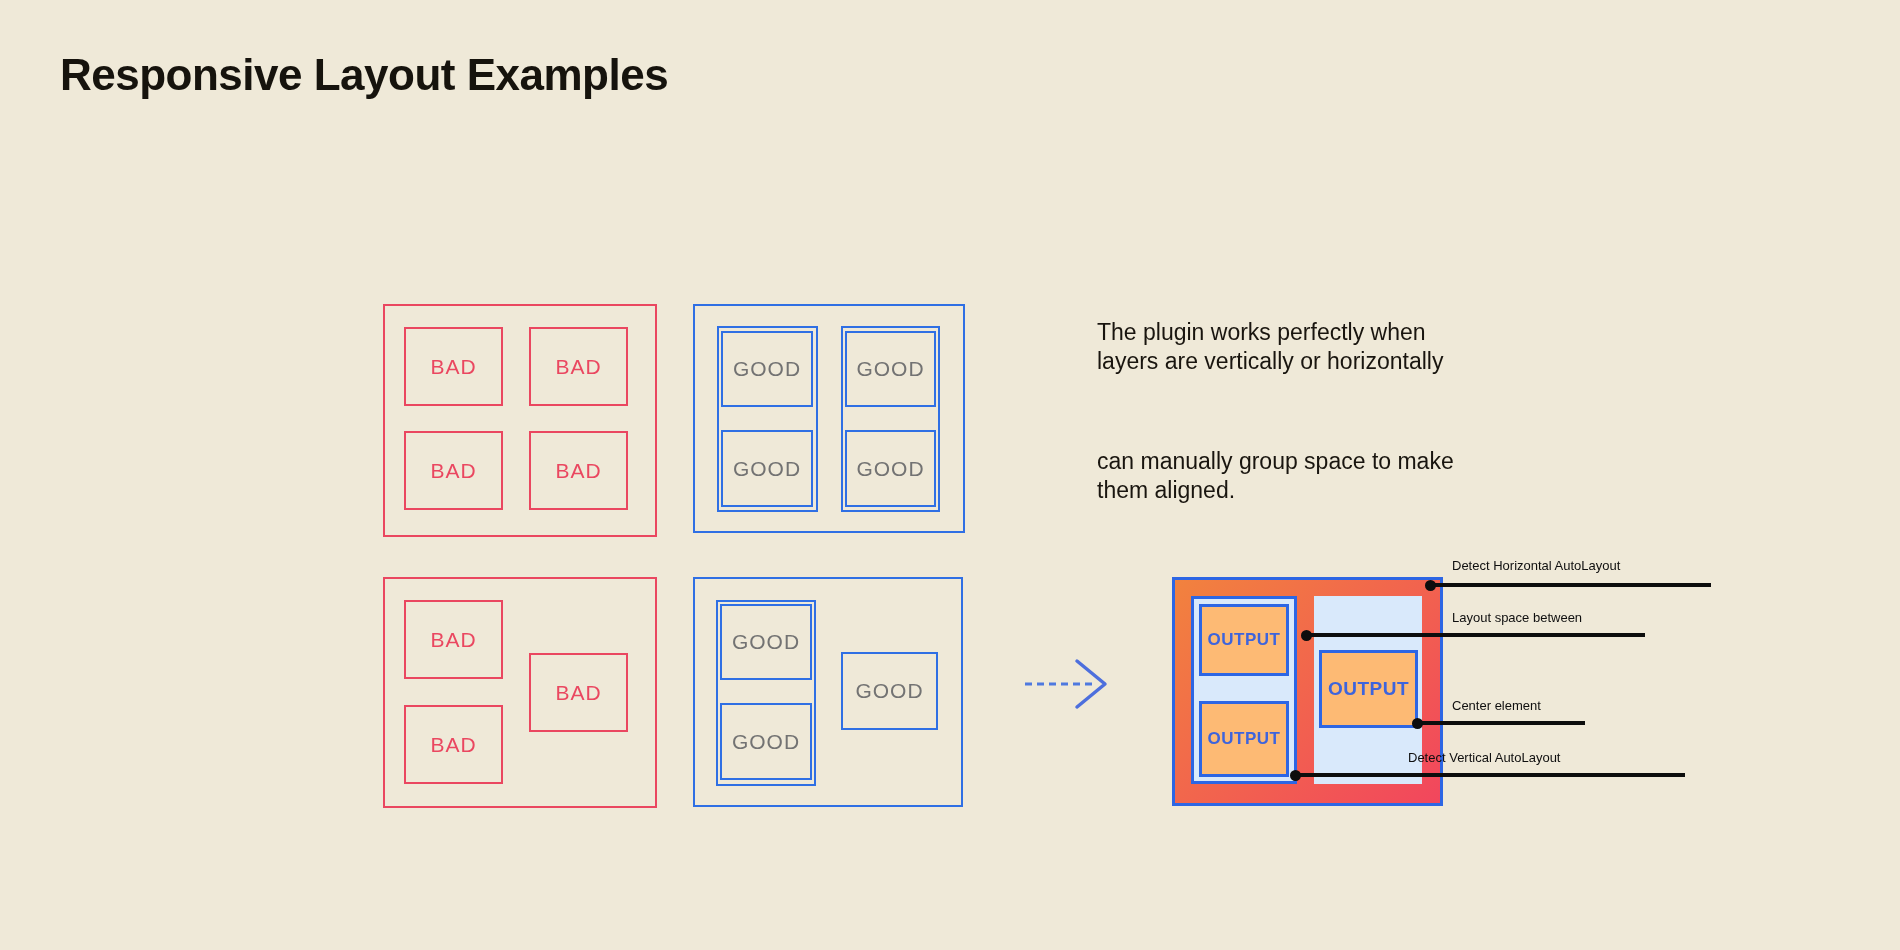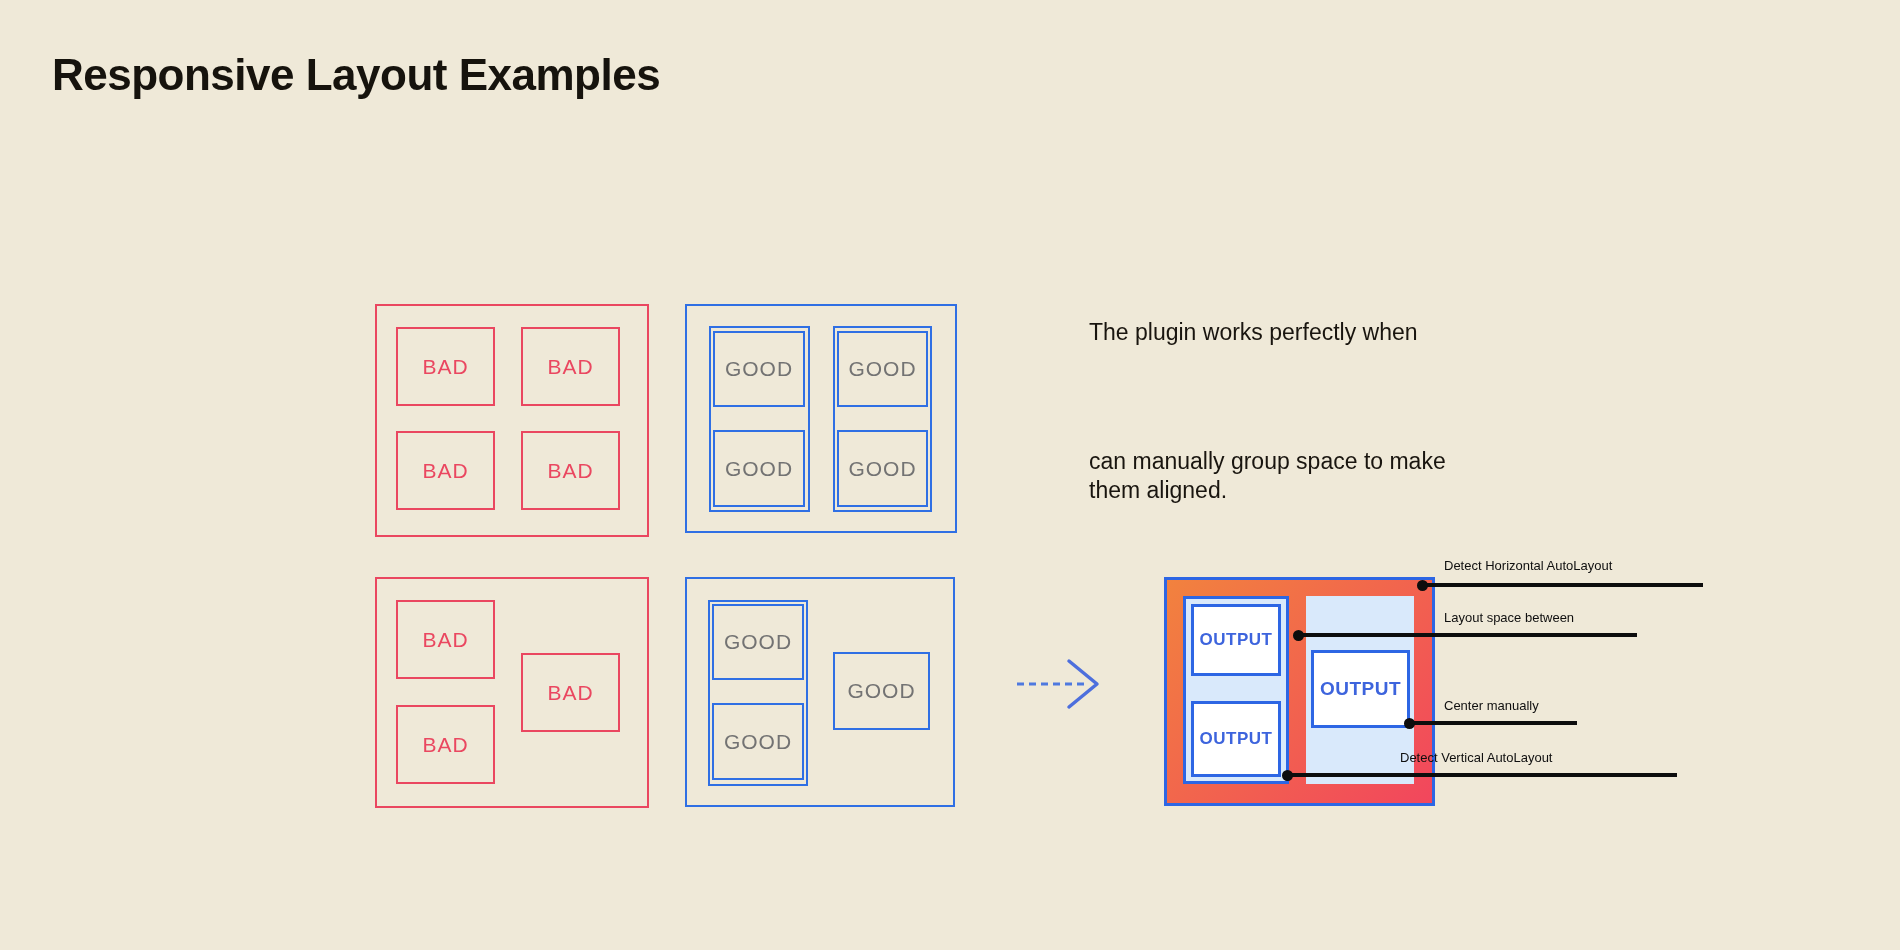--- a/index.html
+++ b/index.html
@@ -1,17 +1,17 @@
 <!DOCTYPE html>
 <html><head>
 <meta charset="utf-8">
 <style>
   html,body{margin:0;padding:0;}
   body{font-family:"Liberation Sans","DejaVu Sans",sans-serif;background:#EFE9D8;}
-  .canvas{position:relative;width:1755px;height:950px;background:#EFE9D8;overflow:hidden;}
+  .canvas{position:relative;width:1755px;height:950px;background:#EFE9D8;overflow:hidden;margin-left:8px;}
 
   .page-title{position:absolute;left:52px;top:50px;font-size:44px;font-weight:700;
     color:#16130D;letter-spacing:-0.5px;}
 
   
   .frame{position:absolute;box-sizing:border-box;}
   .red-frame{border:2px solid #EA4760;}
   .blue-frame{border:2px solid #2F6FE4;}
 
   .cell{position:absolute;box-sizing:border-box;display:flex;align-items:center;justify-content:center;
@@ -23,21 +23,21 @@
 
   
   .desc{position:absolute;color:#19150F;font-size:23px;line-height:29px;white-space:nowrap;}
   .desc b{font-weight:400;}
 
   
   .output-frame{position:absolute;box-sizing:border-box;border:3px solid #2D66E4;
     background:linear-gradient(135deg,#F2823E 0%,#F2465D 100%);}
   .output-wrapper{position:absolute;box-sizing:border-box;border:3px solid #2D66E4;background:#D9E9FB;}
   .output-panel{position:absolute;box-sizing:border-box;background:#D9E9FB;}
-  .output-card{position:absolute;box-sizing:border-box;border:3px solid #2D66E4;background:#ffffff;
+  .output-card{position:absolute;box-sizing:border-box;border:3px solid #2D66E4;background:#fdba74;
     color:#3D64DD;display:flex;align-items:center;justify-content:center;
     font-weight:700;letter-spacing:0.5px;}
 
   
   .ann-label{position:absolute;font-size:13px;color:#0F0F0F;white-space:nowrap;}
   .ann-line{position:absolute;height:4px;background:#0D0D0D;}
   .ann-dot{position:absolute;width:11px;height:11px;border-radius:50%;background:#0D0D0D;}
 
   .arrow{position:absolute;}
 </style>
@@ -68,20 +68,21 @@
   <div class="cell cell-bad" style="left:396px;top:705px;width:99px;height:79px;">BAD</div>
 
   <div class="frame blue-frame" style="left:685px;top:577px;width:270px;height:230px;"></div>
   <div class="wrapper" style="left:708px;top:600px;width:100px;height:186px;"></div>
   <div class="cell cell-good" style="left:712px;top:604px;width:92px;height:76px;">GOOD</div>
   <div class="cell cell-good" style="left:712px;top:703px;width:92px;height:77px;">GOOD</div>
   <div class="cell cell-good" style="left:833px;top:652px;width:97px;height:78px;">GOOD</div>
 
   <div class="desc" style="left:1089px;top:318px;">
     <div><span>The plugin works </span><b>perfectly</b><span> when</span></div>
+    <div>layers are vertically or horizontally</div>
   </div>
   <div class="desc" style="left:1089px;top:447px;">
     <div>can manually group space to make</div>
     <div>them aligned.</div>
   </div>
 
   <svg class="arrow" style="left:1008px;top:654px;" width="100" height="60" viewBox="0 0 100 60">
     <line x1="9" y1="30" x2="76" y2="30" stroke="#4E79DF" stroke-width="3" stroke-dasharray="7 5"></line>
     <polyline points="61,7 89,30 61,53" fill="none" stroke="#4D6FDD" stroke-width="3.5" stroke-linecap="round" stroke-linejoin="round"></polyline>
   </svg>
@@ -94,21 +95,21 @@
   <div class="output-card" style="left:1311px;top:650px;width:99px;height:78px;font-size:19px;">OUTPUT</div>
 
   <div class="ann-label" style="left:1444px;top:558px;">Detect Horizontal AutoLayout</div>
   <div class="ann-line" style="left:1422px;top:583px;width:281px;"></div>
   <div class="ann-dot" style="left:1417px;top:580px;"></div>
 
   <div class="ann-label" style="left:1444px;top:610px;">Layout space between</div>
   <div class="ann-line" style="left:1298px;top:633px;width:339px;"></div>
   <div class="ann-dot" style="left:1293px;top:630px;"></div>
 
-  <div class="ann-label" style="left:1444px;top:698px;">Center manually</div>
+  <div class="ann-label" style="left:1444px;top:698px;">Center element</div>
   <div class="ann-line" style="left:1409px;top:721px;width:168px;"></div>
   <div class="ann-dot" style="left:1404px;top:718px;"></div>
 
   <div class="ann-label" style="left:1400px;top:750px;">Detect Vertical AutoLayout</div>
   <div class="ann-line" style="left:1287px;top:773px;width:390px;"></div>
   <div class="ann-dot" style="left:1282px;top:770px;"></div>
 
 </div>
 
 </body></html>

